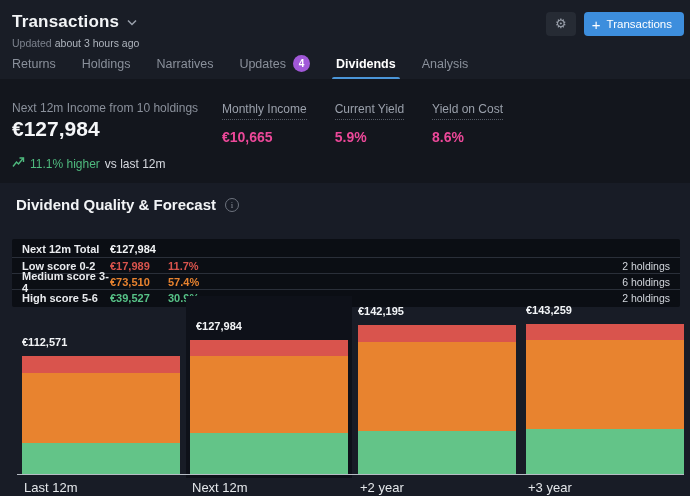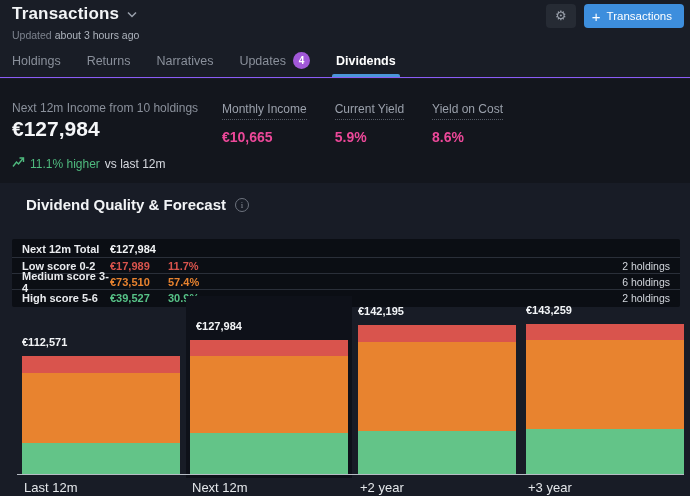--- a/index.html
+++ b/index.html
@@ -1,21 +1,21 @@
 <!DOCTYPE html>
 <html><head>
 <meta charset="utf-8">
 <style>
   * { margin:0; padding:0; box-sizing:border-box; }
   html,body { background:#0d1016; }
   body { font-family:"Liberation Sans", sans-serif; }
   .page { position:relative; width:690px; height:496px; overflow:hidden; background:#191d26; color:#eef0f2; }
 
   
-  .header { position:absolute; top:0; left:0; right:0; height:78px; background:#191d26; border-bottom:1px solid #8b5cf6; }
+  .header { position:absolute; top:8px; left:0; right:0; height:78px; background:#191d26; border-bottom:6px solid #8b5cf6; }
   .title-row { position:absolute; top:4px; left:12px; display:flex; align-items:center; gap:8px; cursor:pointer; }
   .page-title { font-size:17px; font-weight:bold; color:#f2f4f6; letter-spacing:.2px; }
   .chev { color:#9aa0ab; display:flex; align-items:center; }
   .updated { position:absolute; top:29px; left:12px; font-size:10.5px; color:#7d838e; }
   .updated b { color:#aeb4bd; font-weight:normal; margin-left:3px; }
   .hdr-actions { position:absolute; top:4px; right:6px; display:flex; gap:8px; align-items:center; }
   .gear-btn { width:30px; height:24px; background:#262b34; border:none; border-radius:4px; color:#9aa0ab; font-size:13px; line-height:24px; text-align:center; cursor:pointer; }
   .add-btn { height:24px; padding:0 12px 0 8px; background:#3d8edd; border:none; border-radius:4px; color:#fff; font-size:11.5px; display:flex; align-items:center; gap:6px; cursor:pointer; font-family:"Liberation Sans", sans-serif; }
   .add-btn .plus { font-size:15px; font-weight:normal; line-height:1; }
 
@@ -33,21 +33,21 @@
   .delta-row { position:absolute; top:78px; left:12px; display:flex; align-items:center; gap:5px; font-size:12px; }
   .delta-row .pct { color:#4fba7e; }
   .delta-row .suffix { color:#d7dae0; }
   .stats { position:absolute; top:20px; left:222px; display:flex; gap:28px; }
   .stat-label { font-size:12px; color:#9aa0ab; border-bottom:1px dotted #565c66; padding-bottom:3px; display:inline-block; cursor:help; }
   .stat-value { font-size:14px; font-weight:bold; color:#ec4899; margin-top:9px; }
 
   
   .main { position:absolute; top:183px; left:0; right:0; bottom:0; background:#181c26; }
   .section-head { position:absolute; top:13px; left:16px; display:flex; align-items:center; gap:9px; }
-  .section-title { font-size:15px; font-weight:bold; color:#f2f4f6;margin-left:10px; }
+  .section-title { font-size:15px; font-weight:bold; color:#f2f4f6; }
   .info-icon { width:14px; height:14px; border-radius:50%; border:1px solid #6d737e; color:#8a909b; font-size:9px; display:flex; align-items:center; justify-content:center; cursor:pointer; font-family:"Liberation Serif", serif; }
 
   
   .qtable { position:absolute; top:47px; left:12px; width:668px; background:#0b0e14; border-radius:2px; padding:2px 0;margin-top:9px; }
   .qrow { display:flex; align-items:center; height:16px; padding:0 10px; font-size:11px; }
   .qrow + .qrow { border-top:1px solid #2a2f39; }
   .qrow .lbl { width:88px; color:#e9ebee; font-weight:bold; }
   .qrow .val { width:58px; font-weight:bold; }
   .qrow .pct { width:60px; font-weight:bold; }
   .qrow .spacer { flex:1; }
@@ -87,34 +87,37 @@
       <button class="gear-btn">
         <span>⚙</span>
       </button>
       <button class="add-btn">
         <span class="plus">+</span>
         <span>Transactions</span>
       </button>
     </div>
     <div class="tabs">
       <div class="tab">
+          <span>Returns</span>
+        </div>
+      <div class="tab">
           <span>Holdings</span>
-        </div>
-      <div class="tab">
-          <span>Returns</span>
         </div>
       <div class="tab">
           <span>Narratives</span>
         </div>
       <div class="tab">
         <span>Updates</span>
         <span class="badge">4</span>
       </div>
       <div class="tab active">
           <span>Dividends</span>
+        </div>
+      <div class="tab">
+          <span>Analysis</span>
         </div>
     </div>
   </div>
 
   <div class="summary">
     <div class="income-label">Next 12m Income from 10 holdings</div>
     <div class="income-value">€127,984</div>
     <div class="delta-row">
       <span>
         <svg width="13" height="11" viewBox="0 0 13 11">

